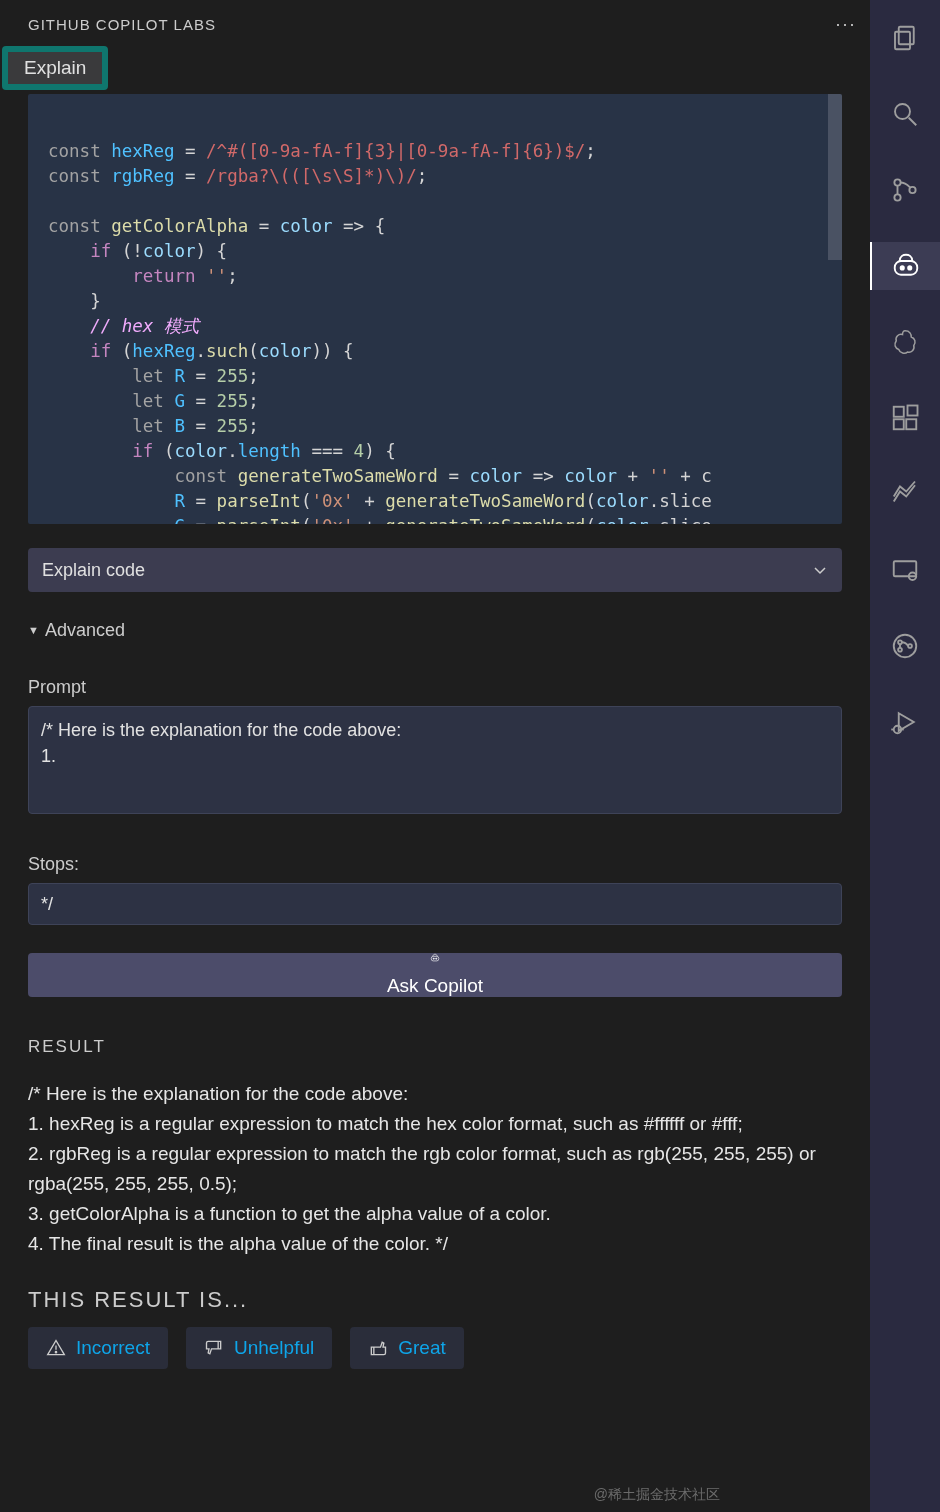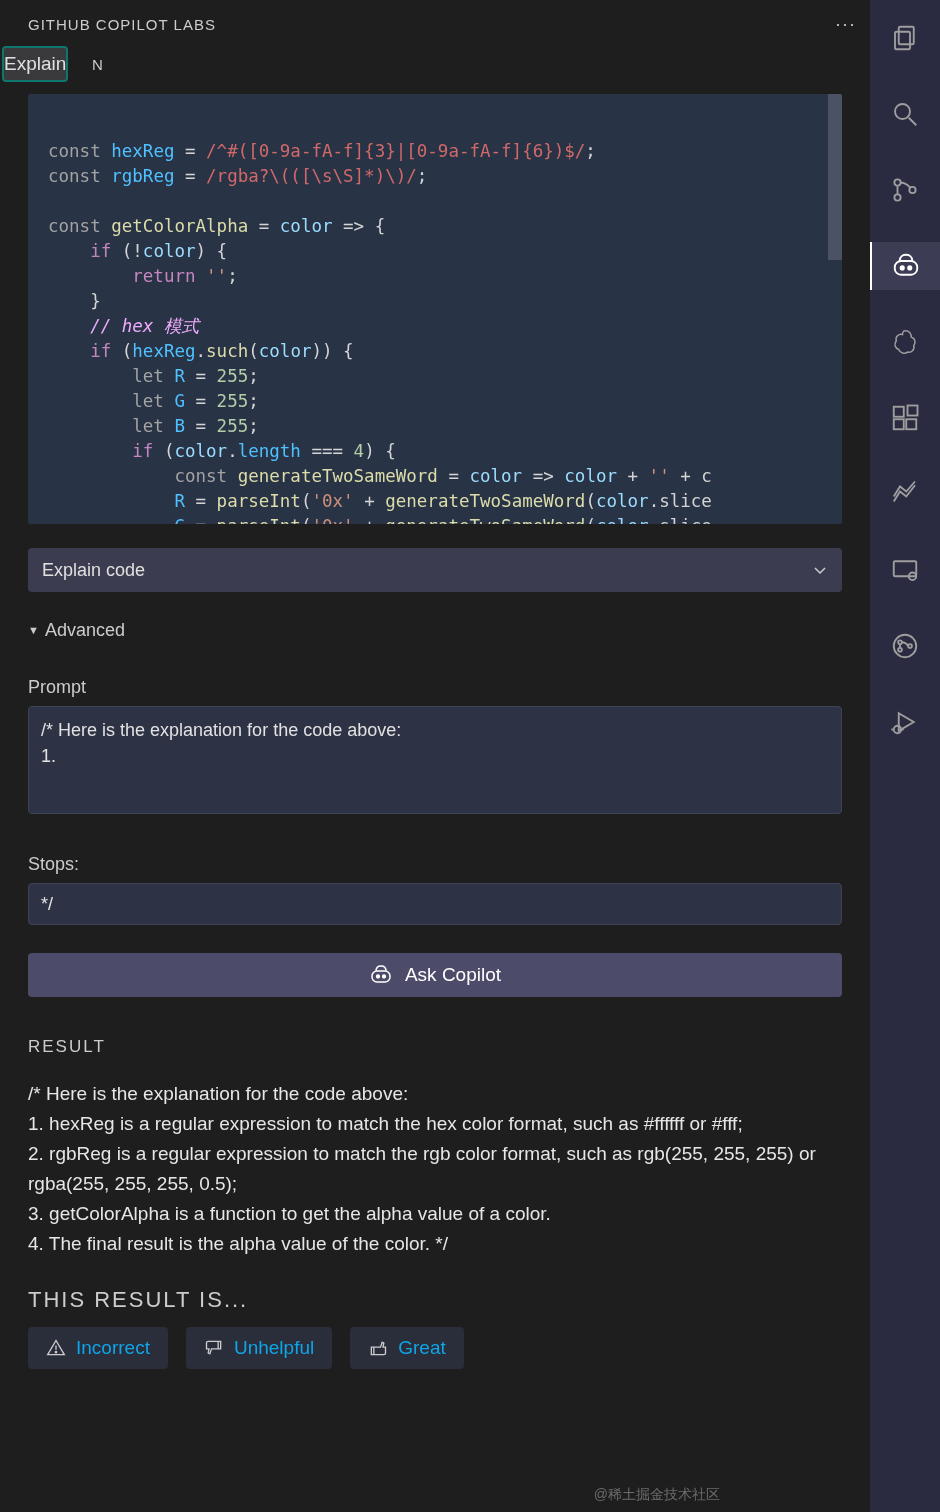--- a/index.html
+++ b/index.html
@@ -25,23 +25,23 @@
   height: 32px;
   display: flex; align-items: center;
   padding-left: 4px;
   font-size: 15px;
   letter-spacing: 1px;
 }
 .explain-tooltip {
   position: absolute;
   top: 46px; left: 2px;
   background: #3a3a3c;
-  border: 2px solid #0f766e;
-  border-radius: 4px;
-  padding: 5px 0;
+  border: 6px solid #0f766e;
+  border-radius: 4px;
+  padding: 5px 16px;
   color: #e0e0e0;
   font-size: 19px;
   z-index: 5;
 }
 .panel-body { flex: 1; padding: 14px 28px 20px 28px; overflow: hidden; }
 .code-block {
   background: #283346;
   border-radius: 2px;
   padding: 20px 0 0 20px;
   font-family: Menlo, Consolas, monospace;
@@ -115,20 +115,21 @@
 .ask-btn {
   margin-top: 28px;
   width: 100%;
   height: 44px;
   background: #4c4c6a;
   border-radius: 4px;
   display: flex; align-items: center; justify-content: center;
   gap: 12px;
   font-size: 19px; font-weight: 500;
   color: #ffffff;
+  flex-direction: column;
 }
 .section-title {
   margin-top: 40px;
   font-size: 17px;
   letter-spacing: 2px;
   color: #cccccc;
 }
 .result-text {
   margin-top: 22px;
   font-size: 19px;

